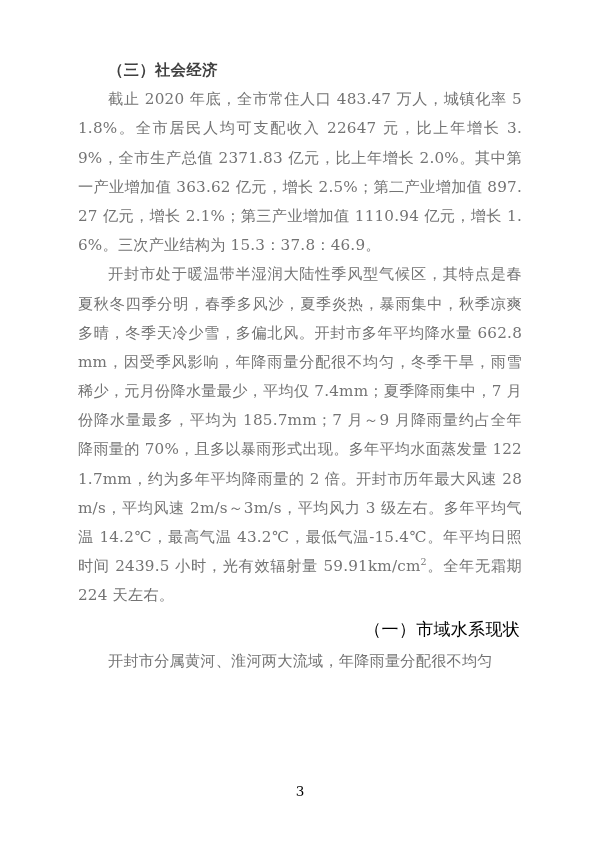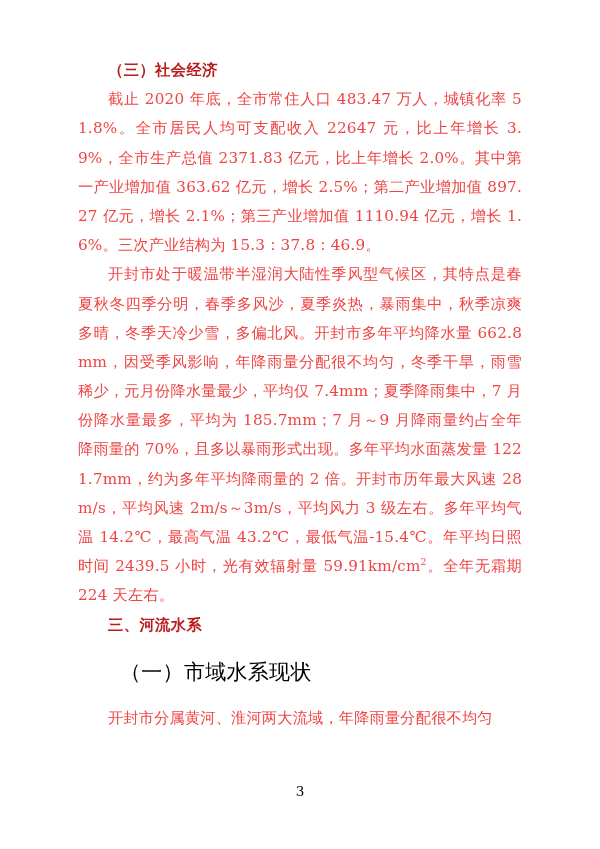--- a/index.html
+++ b/index.html
@@ -23,37 +23,38 @@
     position: absolute;
     left: 78px;
     top: 56px;
     width: 444px;
     height: 720px;
   }
   .heading {
     font-size: 15.2px;
     font-weight: bold;
     line-height: 1.92;
-    color: #b91c1c;
+    color: #404040;
     text-indent: 30px;
     letter-spacing: 0.5px;
     margin: 0;
   }
   .subheading {
-    font-size: 21px;
+    font-size: 17px;
     line-height: 1.92;
     color: #000;
     text-indent: 30px;
     letter-spacing: 0.3px;
-    margin: 12px;
+    margin: 2px;
+    text-align: right;
   }
   .para {
     font-size: 15.2px;
     line-height: 1.92;
-    color: #ef4444;
+    color: #737373;
     text-indent: 30px;
     text-align: justify;
     text-justify: inter-ideograph;
     letter-spacing: 0.2px;
     margin: 0;
     word-break: break-all;
   }
   .para sup {
     font-size: 9.5px;
     vertical-align: super;
@@ -76,21 +77,20 @@
 <div class="page">
   <div class="page-inner">
 
     <p class="heading">（三）社会经济</p>
 
     <p class="para">截止 2020 年底，全市常住人口 483.47 万人，城镇化率 51.8%。全市居民人均可支配收入 22647 元，比上年增长 3.9%，全市生产总值 2371.83 亿元，比上年增长 2.0%。其中第一产业增加值 363.62 亿元，增长 2.5%；第二产业增加值 897.27 亿元，增长 2.1%；第三产业增加值 1110.94 亿元，增长 1.6%。三次产业结构为 15.3：37.8：46.9。</p>
 
 
     <p class="para"><span>开封市处于暖温带半湿润大陆性季风型气候区，其特点是春夏秋冬四季分明，春季多风沙，夏季炎热，暴雨集中，秋季凉爽多晴，冬季天冷少雪，多偏北风。开封市多年平均降水量 662.8mm，因受季风影响，年降雨量分配很不均匀，冬季干旱，雨雪稀少，元月份降水量最少，平均仅 7.4mm；夏季降雨集中，7 月份降水量最多，平均为 185.7mm；7 月～9 月降雨量约占全年降雨量的 70%，且多以暴雨形式出现。多年平均水面蒸发量 1221.7mm，约为多年平均降雨量的 2 倍。开封市历年最大风速 28m/s，平均风速 2m/s～3m/s，平均风力 3 级左右。多年平均气温 14.2℃，最高气温 43.2℃，最低气温-15.4℃。年平均日照时间 2439.5 小时，光有效辐射量 59.91km/cm</span><sup>2</sup><span>。全年无霜期 224 天左右。</span></p>
 
-    <p class="heading">三、河流水系</p>
 
     <p class="subheading">（一）市域水系现状</p>
 
     <p class="para">开封市分属黄河、淮河两大流域，年降雨量分配很不均匀</p>
 
   </div>
 
   <div class="page-number">3</div>
 </div>
 

